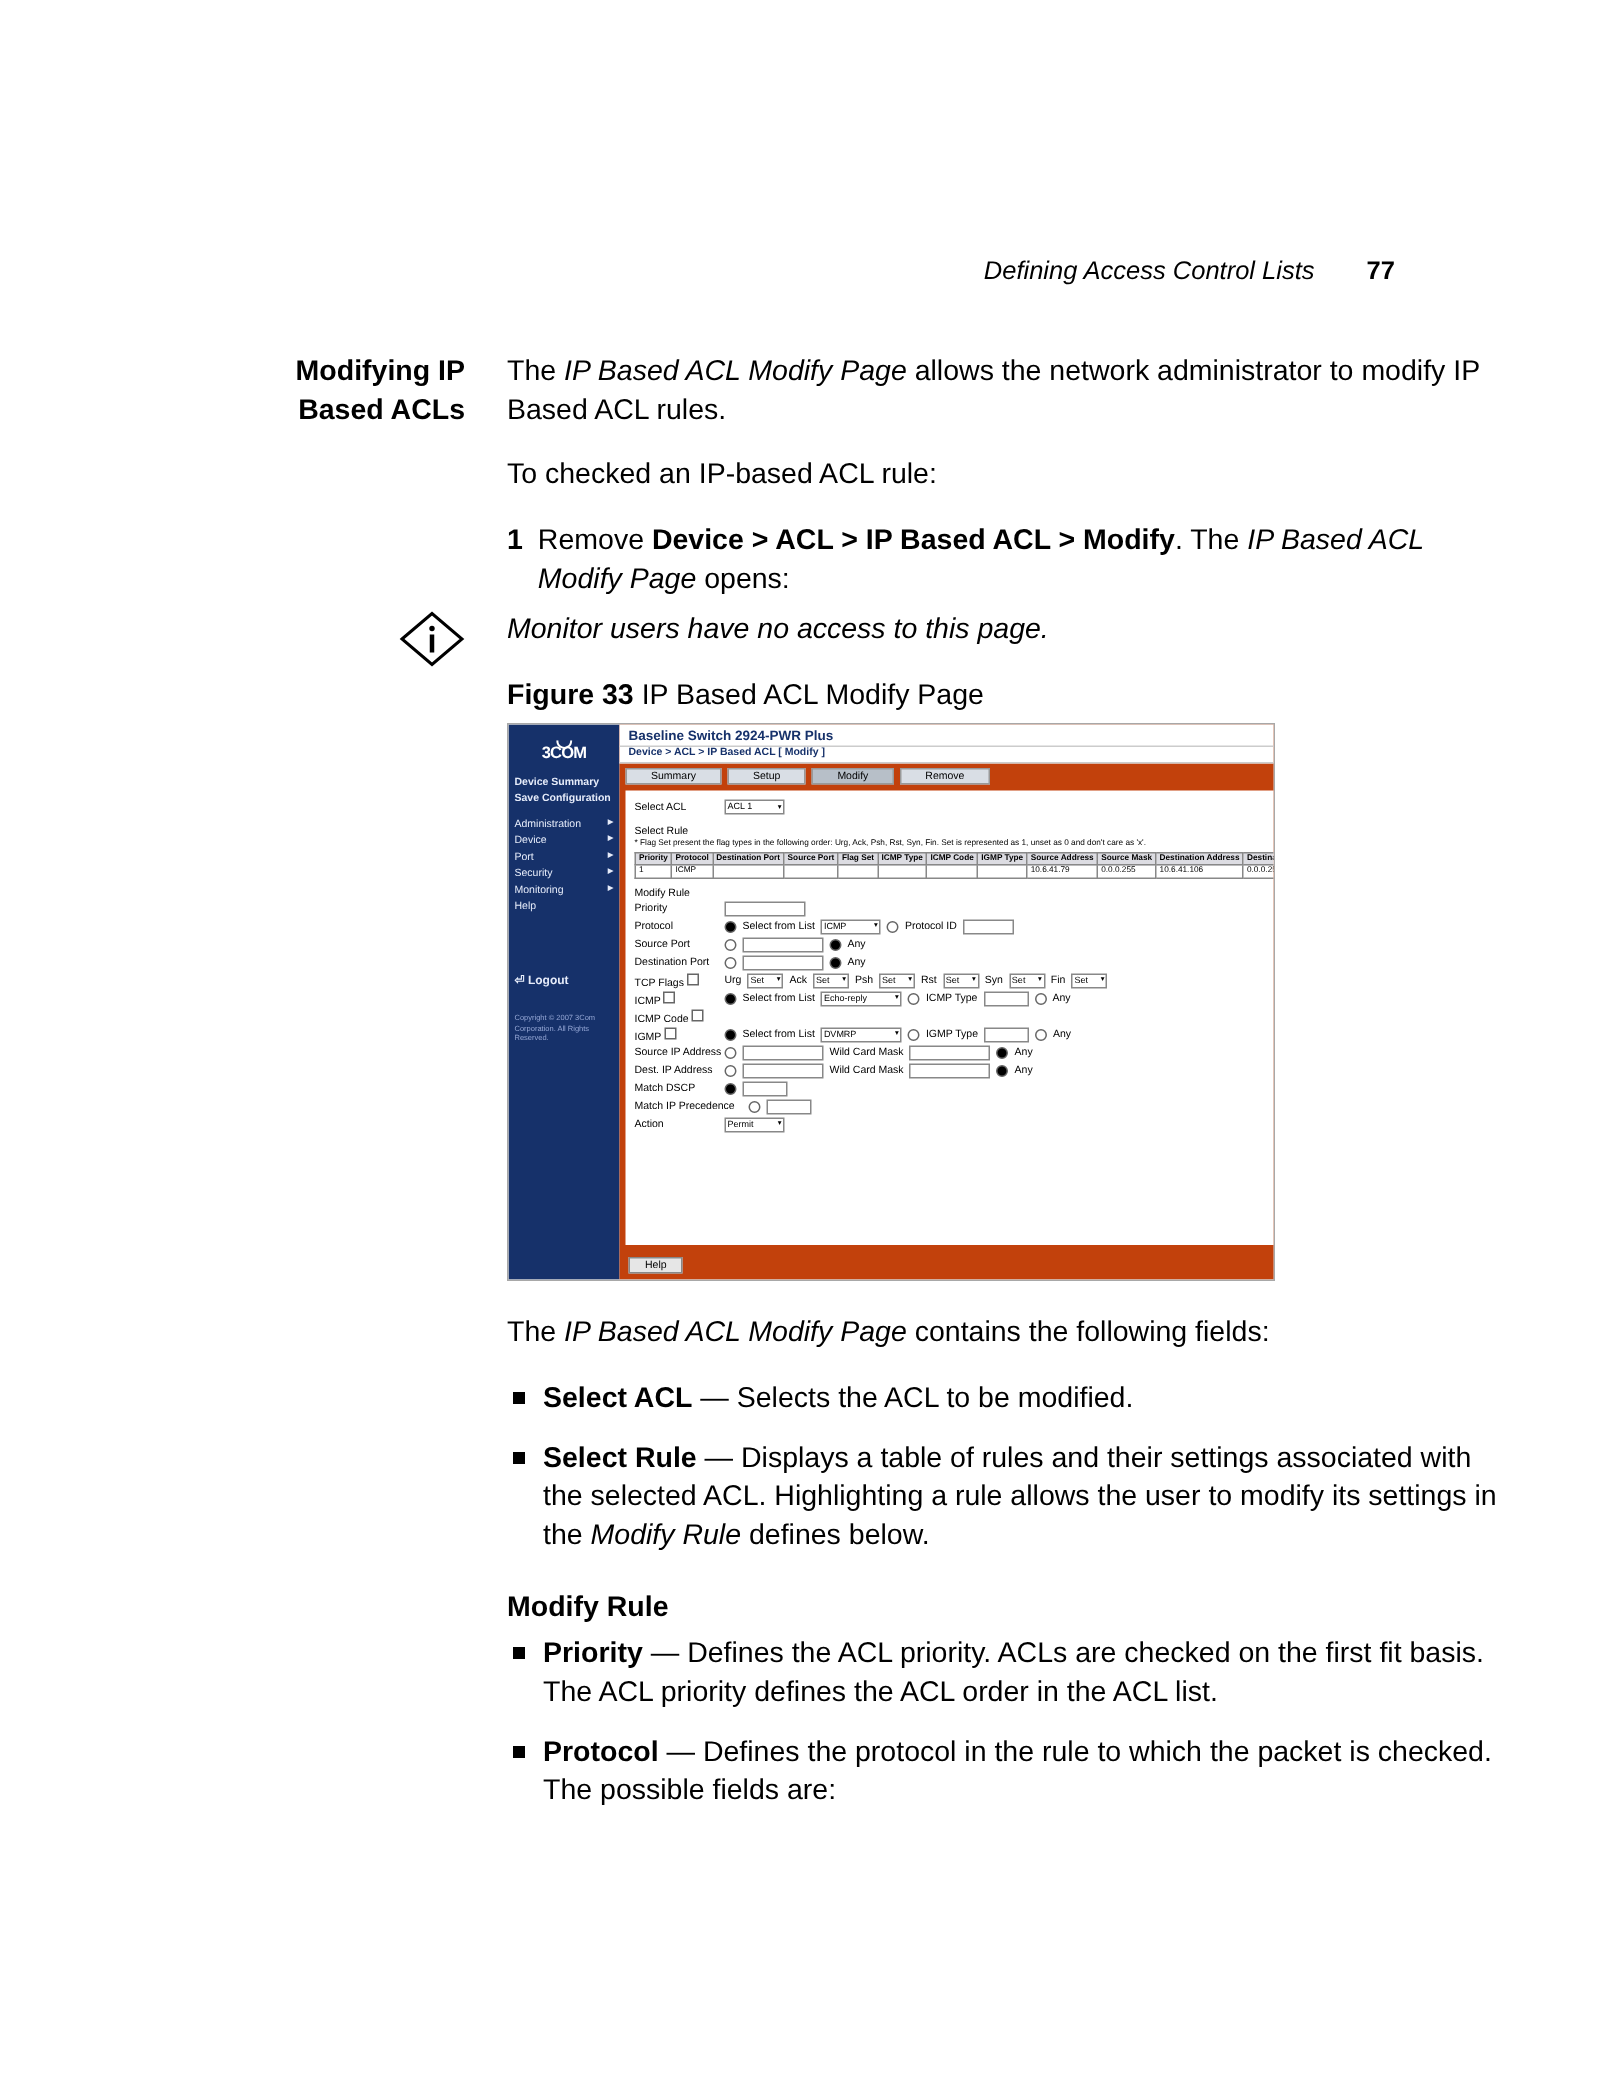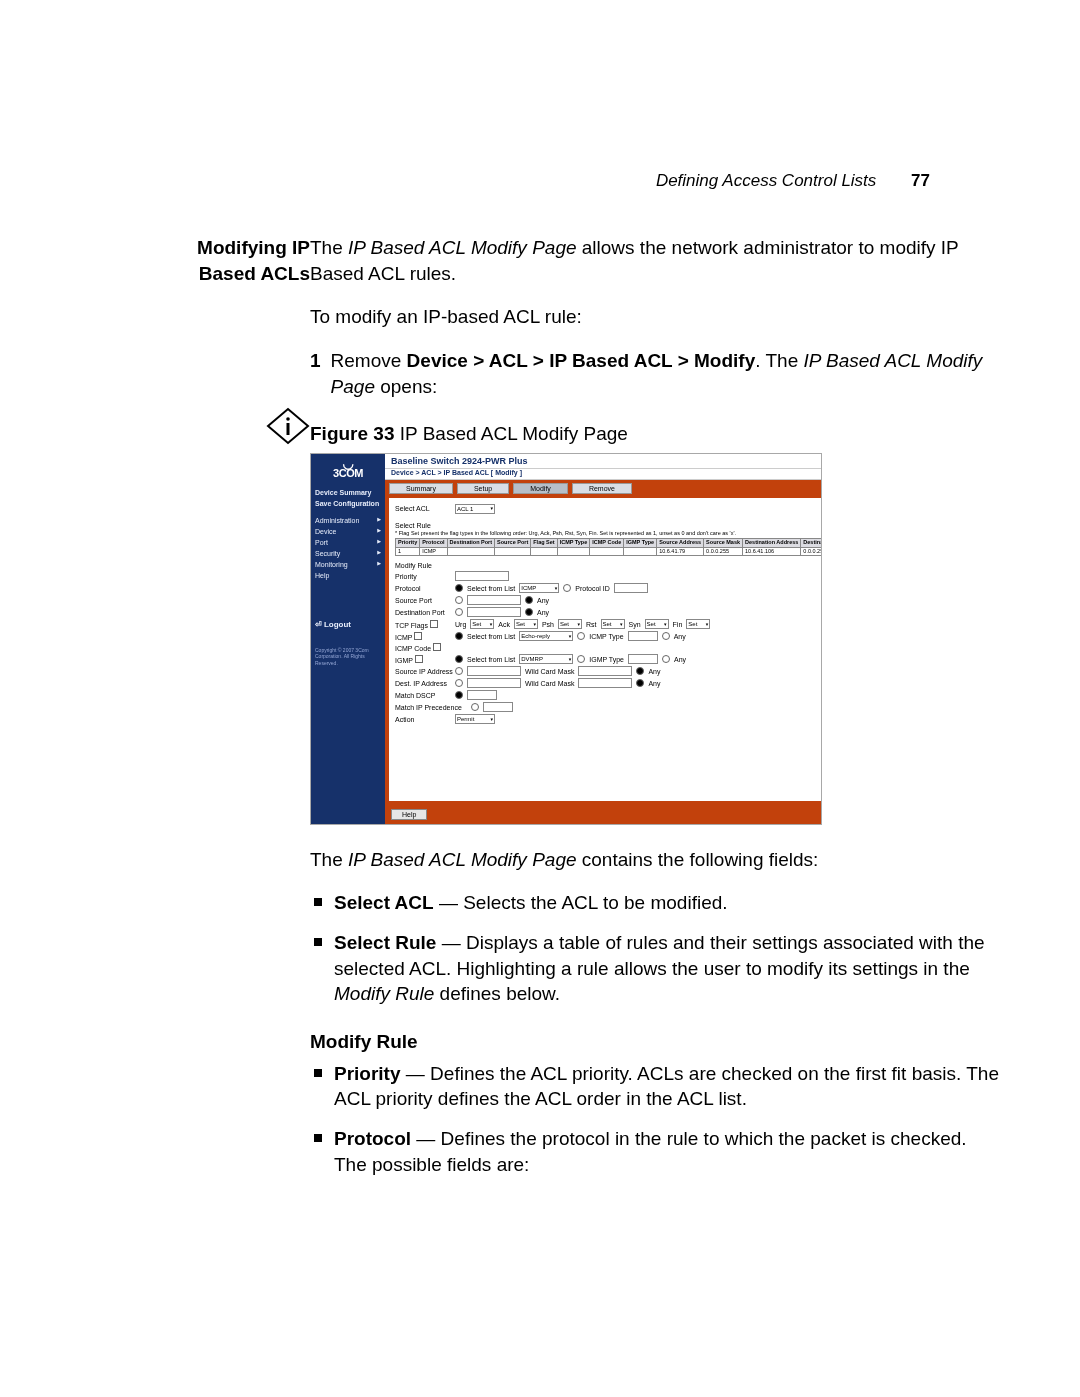--- a/index.html
+++ b/index.html
@@ -25,20 +25,21 @@
   .running-head .pg{
     font-style:normal;
     font-weight:bold;
     margin-left:30px;
   }
   .content{
     margin-top:65px;
   }
   .two-col{
     display:flex;
+    gap:28px;
   }
   .left{
     flex:0 0 160px;
     text-align:right;
     font-weight:bold;
   }
   .right{
     flex:1;
   }
   .right p{margin:0 0 18px 0;}
@@ -223,41 +224,42 @@
     <span class="pg">77</span>
   </div>
 
   <div class="content">
     <div class="two-col">
       <div class="left">Modifying IP Based ACLs</div>
       <div class="right">
         <p>
           <span>The </span><span class="em">IP Based ACL Modify Page</span><span> allows the network administrator to modify IP Based ACL rules.</span>
         </p>
-        <p>To modify an IP-based ACL rule:</p>
+        <p>To checked an IP-based ACL rule:</p>
         <div class="step">
           <div class="num">1</div>
           <div>
             <span>Remove </span><span class="bold">Device &gt; ACL &gt; IP Based ACL &gt; Modify</span><span>. The </span><span class="em">IP Based ACL Modify Page</span><span> opens:</span>
           </div>
         </div>
       </div>
     </div>
 
     <div class="two-col">
       <div class="left" style="display:flex;justify-content:flex-end;">
         <div class="info-icon">
           <svg viewBox="0 0 44 38">
             <polygon points="2,19 22,2 42,19 22,36" fill="none" stroke="#000" stroke-width="2"></polygon>
             <circle cx="22" cy="12" r="1.8" fill="#000"></circle>
             <rect x="20.5" y="16" width="3" height="12" fill="#000"></rect>
           </svg>
         </div>
       </div>
       <div class="right">
+        <p class="em">Monitor users have no access to this page.</p>
 
         <div class="fig-cap">
           <span class="lbl">Figure 33</span><span>   IP Based ACL Modify Page</span>
         </div>
 
         <div class="screenshot">
           <div class="ss-side">
             <div class="logo">
               <div style="font-size:13px;line-height:0.6;">◡</div>
               <div>3COM</div>

